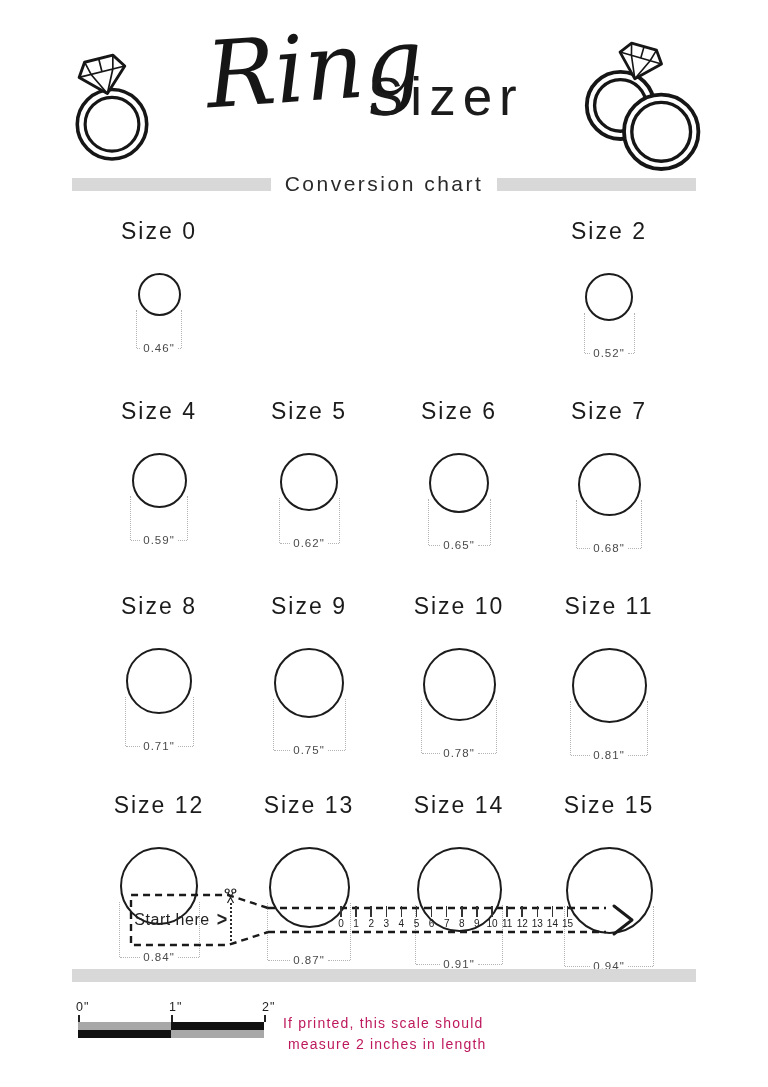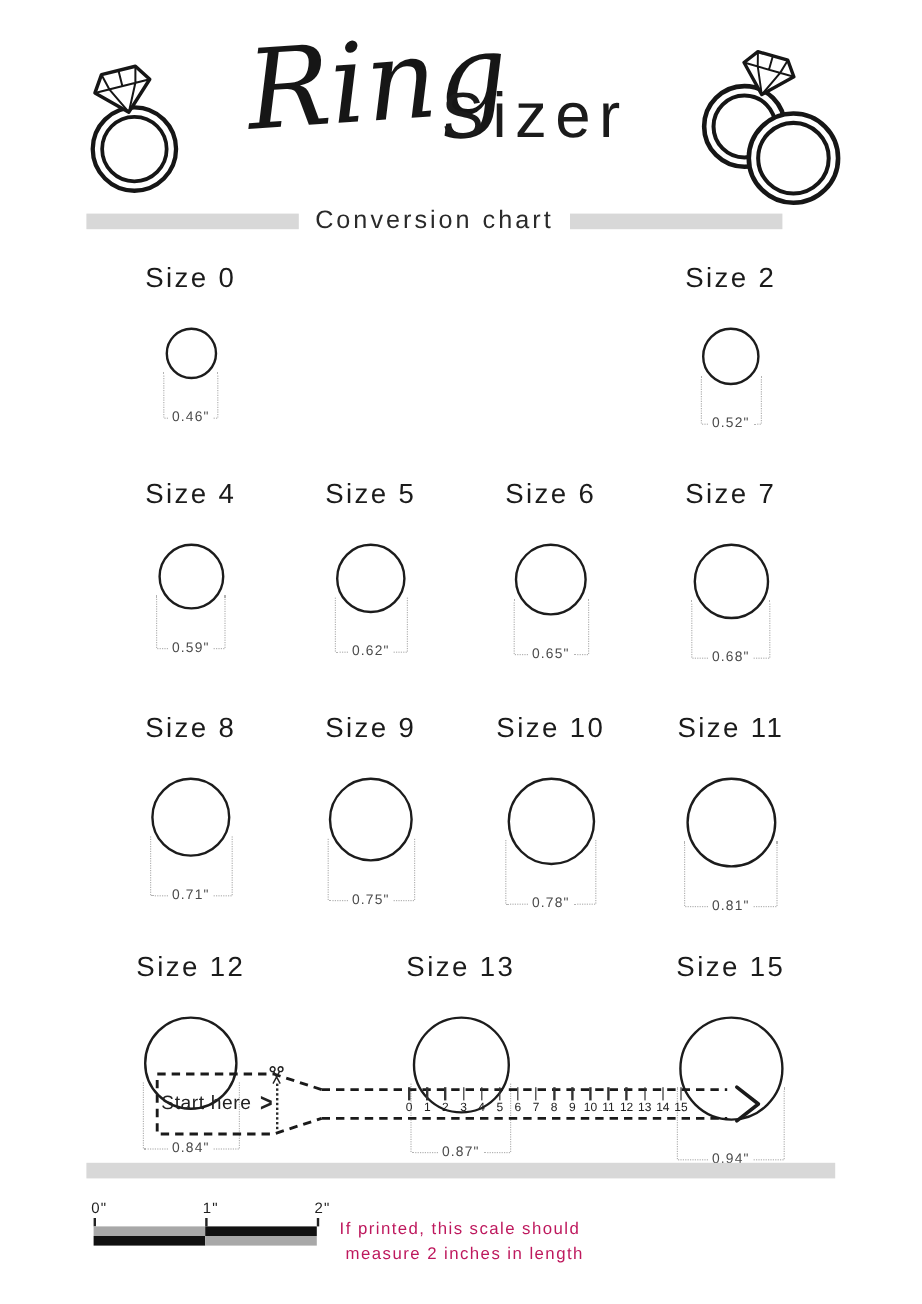--- a/index.html
+++ b/index.html
@@ -13,21 +13,21 @@
   .title-script{
     position:absolute;left:206px;top:14px;
     font-family:"DejaVu Serif", serif;font-style:italic;font-weight:400;
     font-size:92px;line-height:1.2;color:#161616;transform:rotate(-4deg);
   }
   .title-rest{
     position:absolute;left:368px;top:66px;
     font-size:53px;letter-spacing:7px;color:#1b1b1b;font-weight:400;
   }
   .subtitle-row{
-    position:absolute;left:72px;top:172px;width:580px;
+    position:absolute;left:72px;top:172px;width:624px;
     display:flex;align-items:center;
   }
   .subtitle-bar{flex:1;height:13px;background:#d8d8d8;}
   .subtitle-text{
     font-size:21px;letter-spacing:2.5px;color:#2a2a2a;margin:0 14px;white-space:nowrap;
   }
   
   .sizes-grid{position:absolute;left:84px;top:218px;width:600px;}
   .size-row{display:flex;justify-content:space-between;margin-bottom:45px;}
   .size-row:nth-child(3){margin-bottom:37px;}
@@ -230,20 +230,29 @@
   <div class="size-cell">
     <div class="size-title">Size 13</div>
     <div class="size-circle" style="width: 81px; height: 81px;"></div>
     <div class="callout" style="width: 84px; margin-top: -41px; height: 57px;">
       <div class="dim-row">
         <span class="dim-text">0.87"</span>
       </div>
     </div>
   </div>
 
+  <div class="size-cell">
+    <div class="size-title">Size 14</div>
+    <div class="size-circle" style="width: 85px; height: 85px;"></div>
+    <div class="callout" style="width: 88px; margin-top: -43px; height: 59px;">
+      <div class="dim-row">
+        <span class="dim-text">0.91"</span>
+      </div>
+    </div>
+  </div>
 
   <div class="size-cell">
     <div class="size-title">Size 15</div>
     <div class="size-circle" style="width: 87px; height: 87px;"></div>
     <div class="callout" style="width: 90px; margin-top: -44px; height: 60px;">
       <div class="dim-row">
         <span class="dim-text">0.94"</span>
       </div>
     </div>
   </div>

